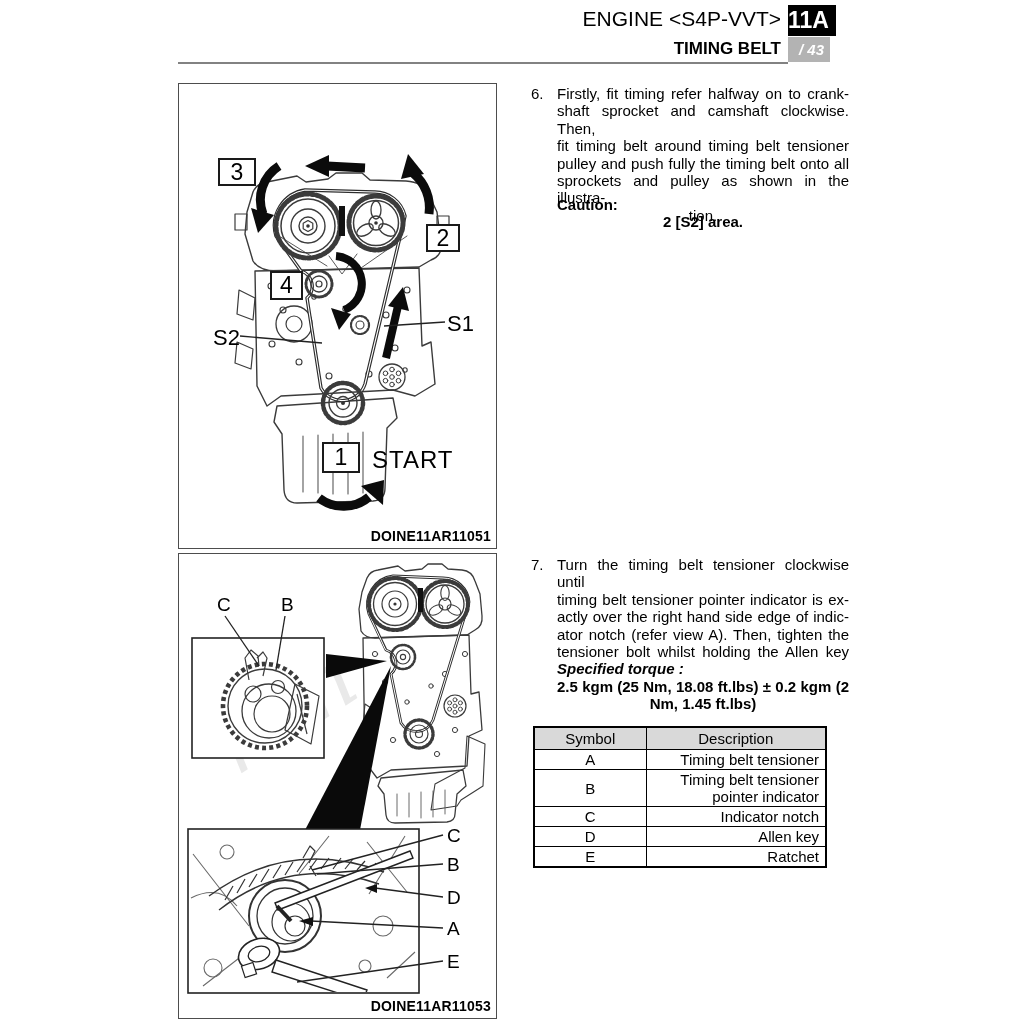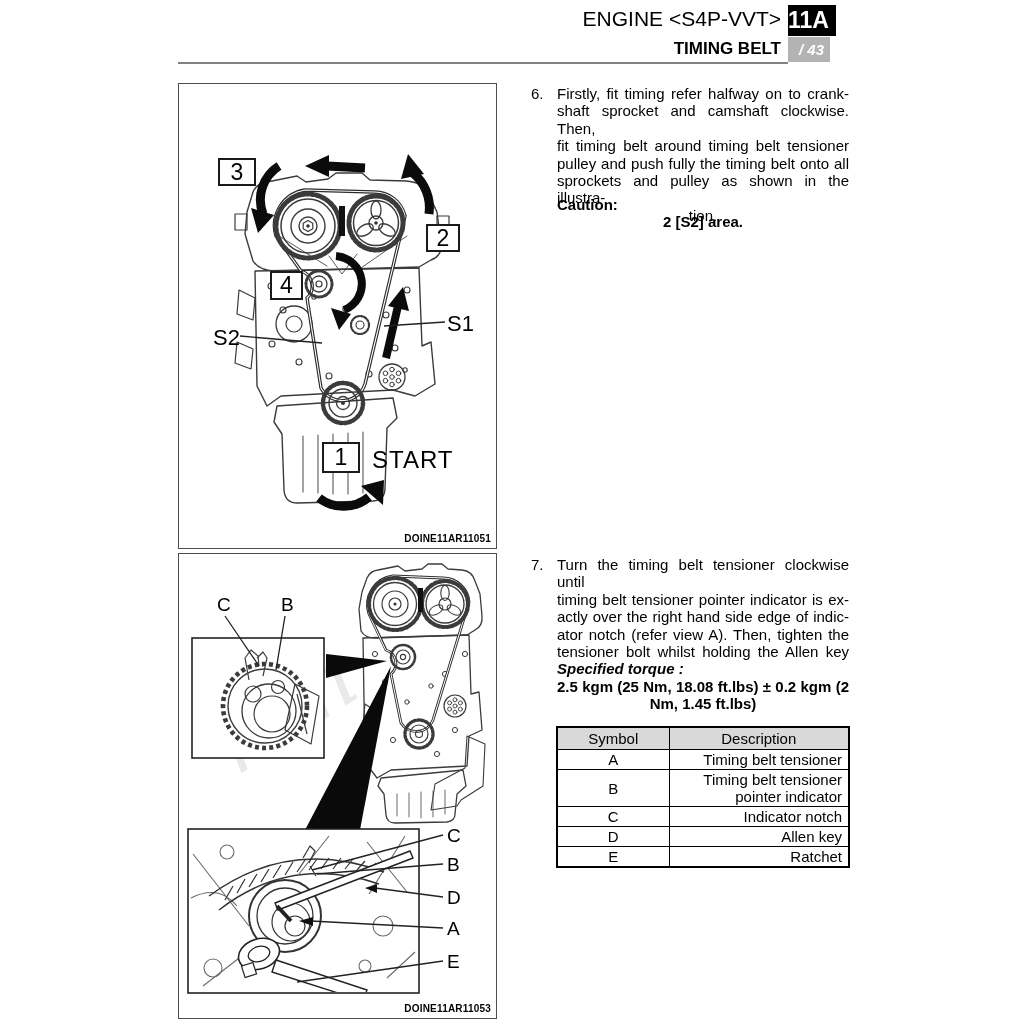--- a/index.html
+++ b/index.html
@@ -21,35 +21,35 @@
   .fig{position:absolute;left:178px;width:317px;height:464px;border:1px solid #4d4d4d;
        background:#fff;overflow:hidden;}
   .fig1{top:83px;}
   .fig2{top:553px;}
   .figsvg{position:absolute;left:0;top:0;width:317px;height:464px;}
   .callout-box{position:absolute;background:#fff;border:2px solid #1a1a1a;display:flex;
                align-items:center;justify-content:center;font-size:23px;box-sizing:border-box;}
   .biglabel{position:absolute;font-size:22px;}
   .smlabel{position:absolute;font-size:19px;}
   .start-label{position:absolute;font-size:24px;letter-spacing:1px;text-align:right;}
-  .figcode{position:absolute;right:5px;bottom:4px;font-size:10px;font-weight:bold;letter-spacing:0.2px;}
+  .figcode{position:absolute;right:5px;bottom:4px;font-size:14px;font-weight:bold;letter-spacing:0.2px;}
   .watermark{position:absolute;left:30px;top:110px;font-family:"DejaVu Serif",serif;
              font-style:italic;font-size:82px;color:rgba(40,40,40,0.10);
              transform:rotate(-33deg);white-space:nowrap;pointer-events:none;}
 
   
   .stepnum{position:absolute;left:531px;font-size:15px;line-height:17.4px;}
   .stepbody{position:absolute;left:557px;width:292px;font-size:15px;line-height:17.4px;}
   .jl{text-align:justify;text-align-last:justify;}
   .jl-end{text-align:center;}
   .bold{font-weight:bold;}
   .torque-label{font-weight:bold;font-style:italic;}
 
   
-  .symtable{position:absolute;left:556px;top:726px;width:272px;border-collapse:collapse;
+  .symtable{position:absolute;left:533px;top:726px;width:272px;border-collapse:collapse;
             font-size:15px;border:2px solid #000;table-layout:fixed;}
   .symtable th,.symtable td{border:1px solid #000;}
   .symtable th{background:#d9d9d9;font-weight:normal;height:21px;text-align:center;padding:0;}
   .col-sym{width:112px;}
   .col-desc{width:180px;}
   .td-sym{text-align:center;padding:1px 0;}
   .td-desc{text-align:right;padding:1px 6px;line-height:17px;}
 </style>
 </head>
 <body>

